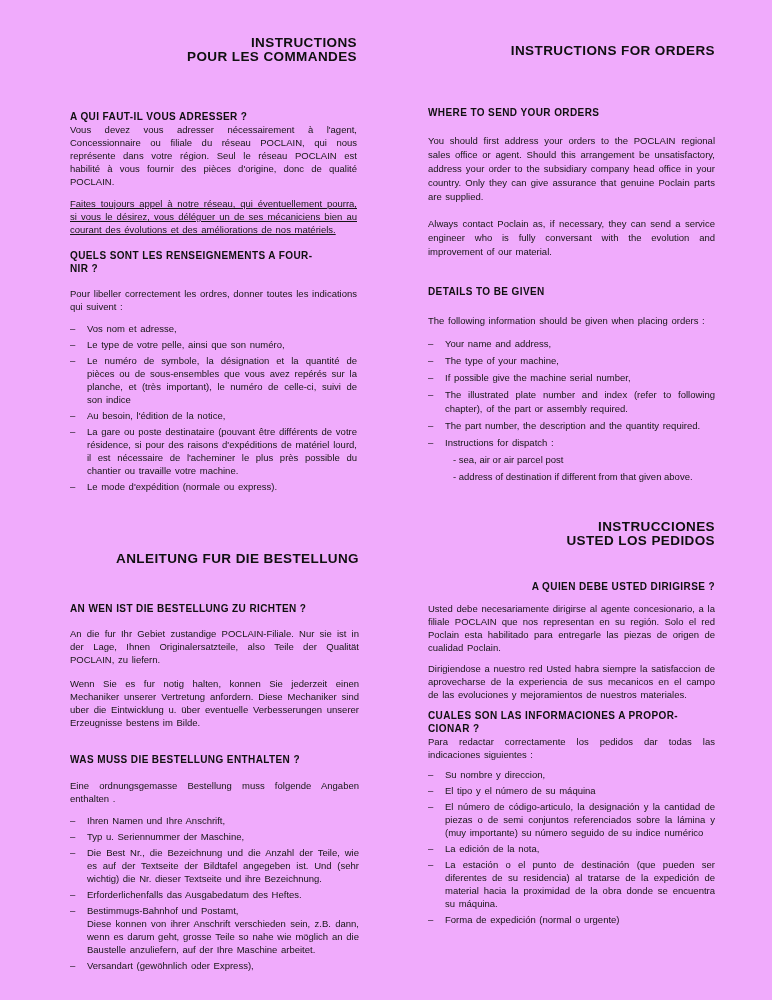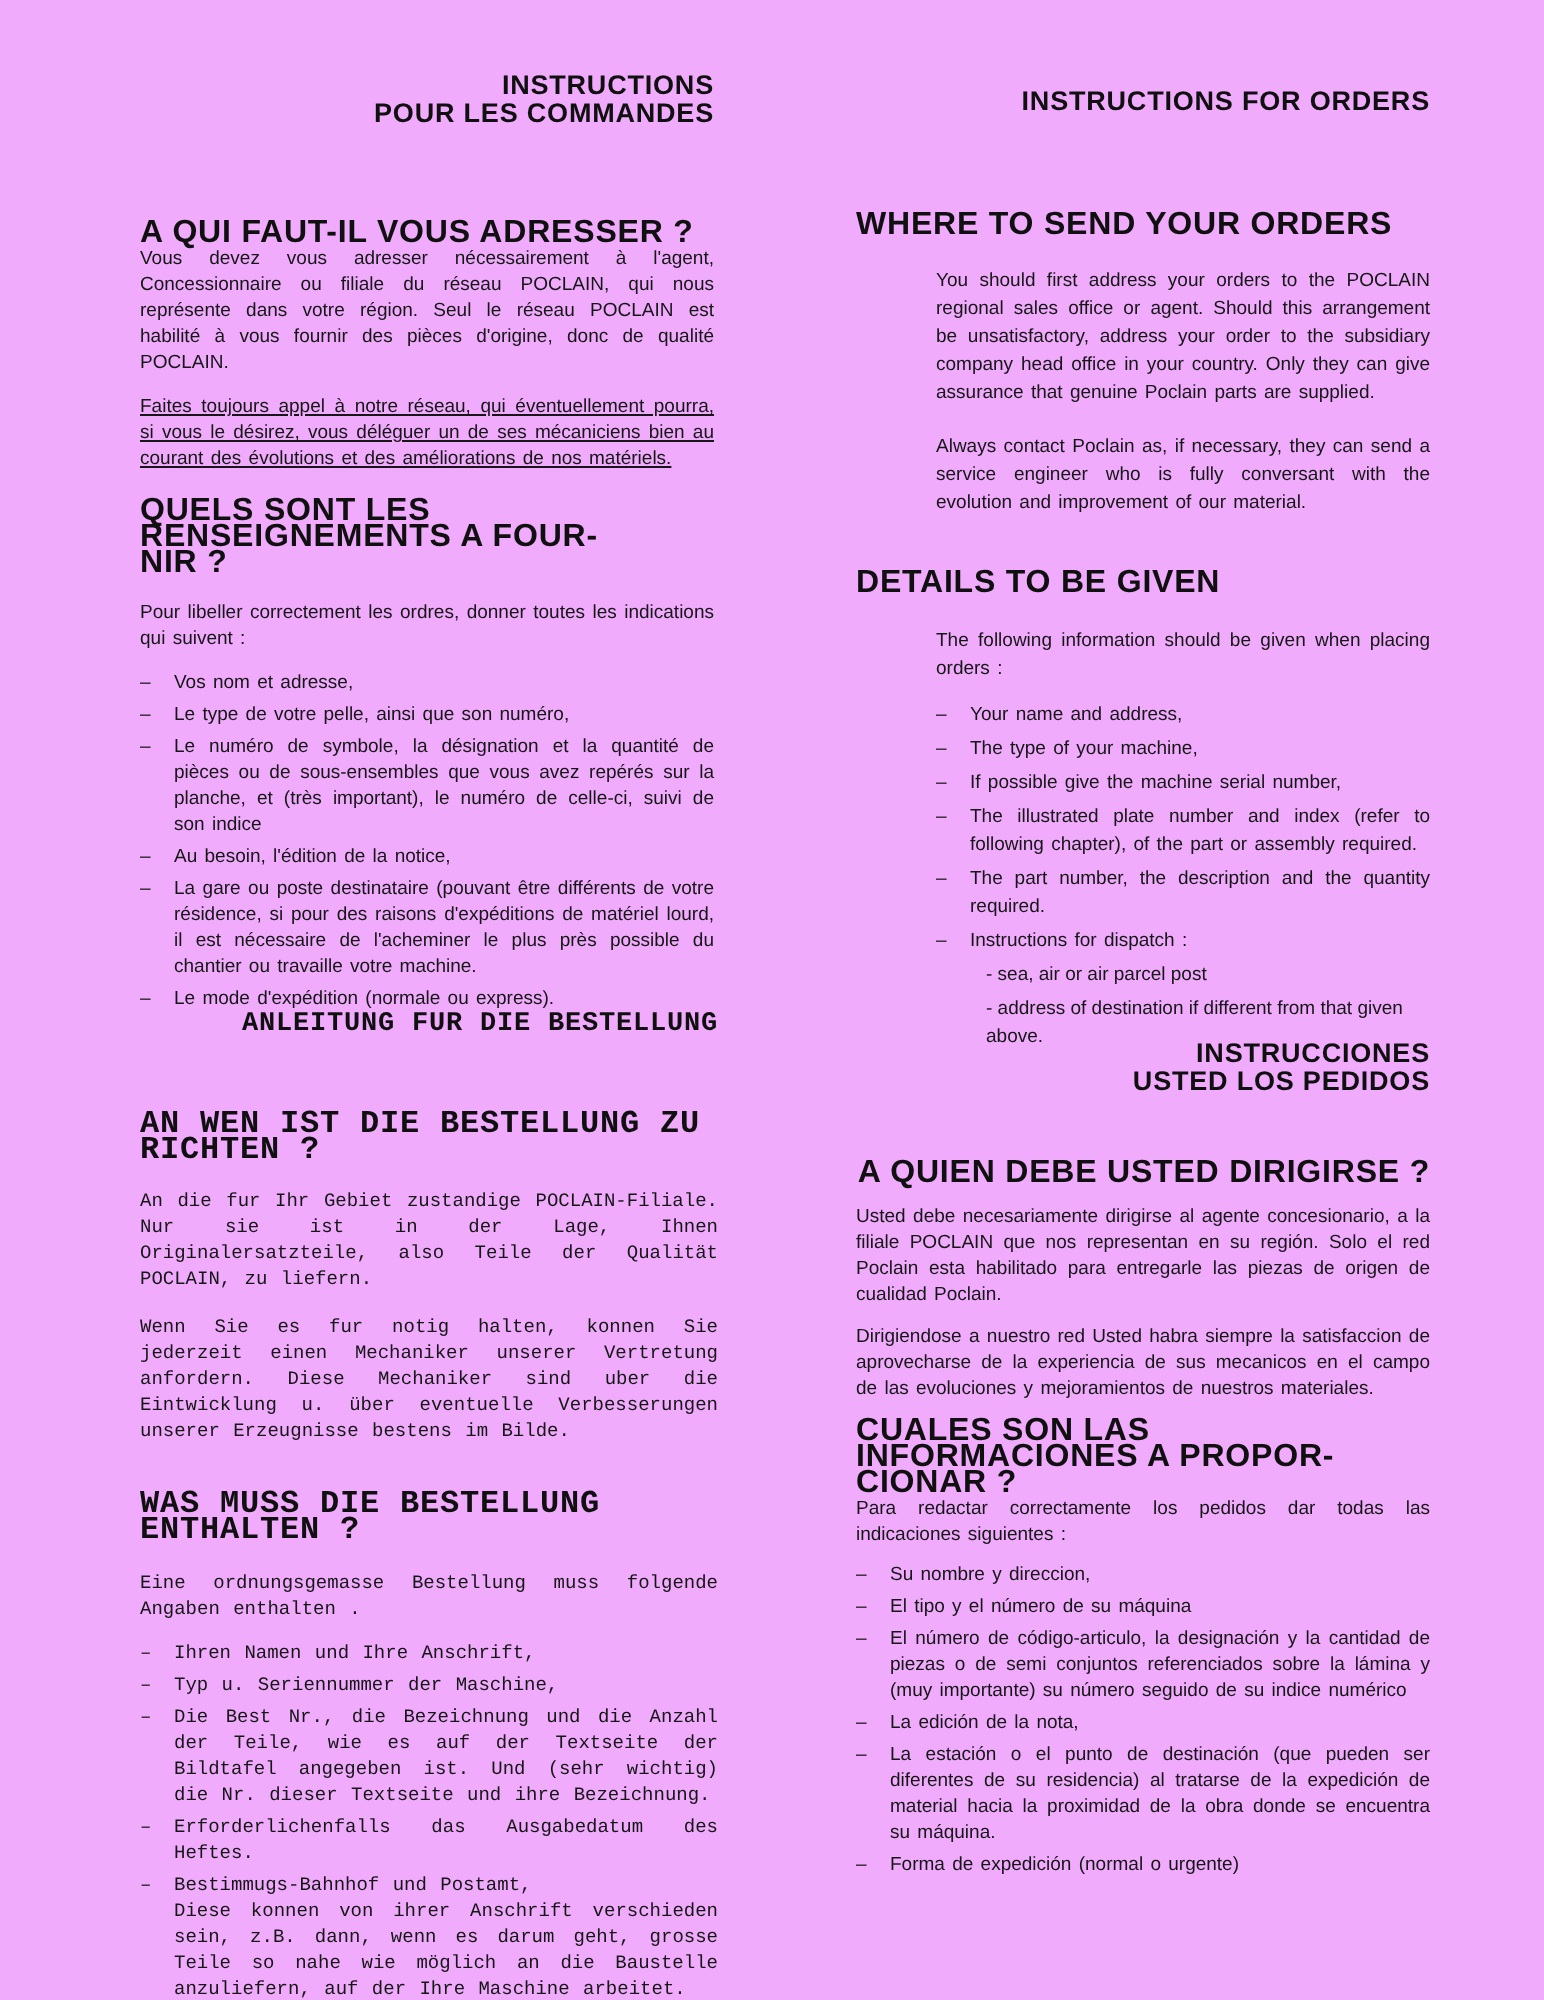--- a/index.html
+++ b/index.html
@@ -7,49 +7,49 @@
     position:relative;
     width:772px;height:1000px;
     background:#f0abfc;
     font-family:"Liberation Sans", sans-serif;
     color:#161616;
     overflow:hidden;
   }
   .quad{position:absolute;}
   #q-fr{left:70px;  top:36px;  width:287px;}
   #q-en{left:428px; top:44px;  width:287px;}
-  #q-de{left:70px;  top:498px; width:289px;font-family:Liberation Mono, monospace;}
+  #q-de{left:70px;  top:544px; width:289px;}
   #q-es{left:428px; top:506px; width:287px;}
 
   .doc-title{
     font-weight:bold;
     font-size:13.5px;
     line-height:14px;
     text-align:right;
     letter-spacing:0.4px;
     color:#101010;
   }
   .doc-title .tline{display:block;}
 
   .heading{
     font-weight:bold;
-    font-size:16px;
+    font-size:10px;
     line-height:13px;
     letter-spacing:0.4px;
     color:#101010;
   }
   .heading .hline{display:block;}
 
   .para{
     font-size:9.5px;
     line-height:13px;
     text-align:justify;
     word-spacing:1px;
   }
-  .en .para, .en .bullet{line-height:14px;margin-left:40px;}
+  .en .para, .en .bullet{line-height:14px;}
 
   .bullets{font-size:9.5px;}
   .bullet{
     position:relative;
     padding-left:17px;
     margin-bottom:3px;
     line-height:13px;
   }
   .bullet .dash{position:absolute;left:0;top:0;}
   .bullet .btext{display:block;text-align:justify;word-spacing:1px;}

